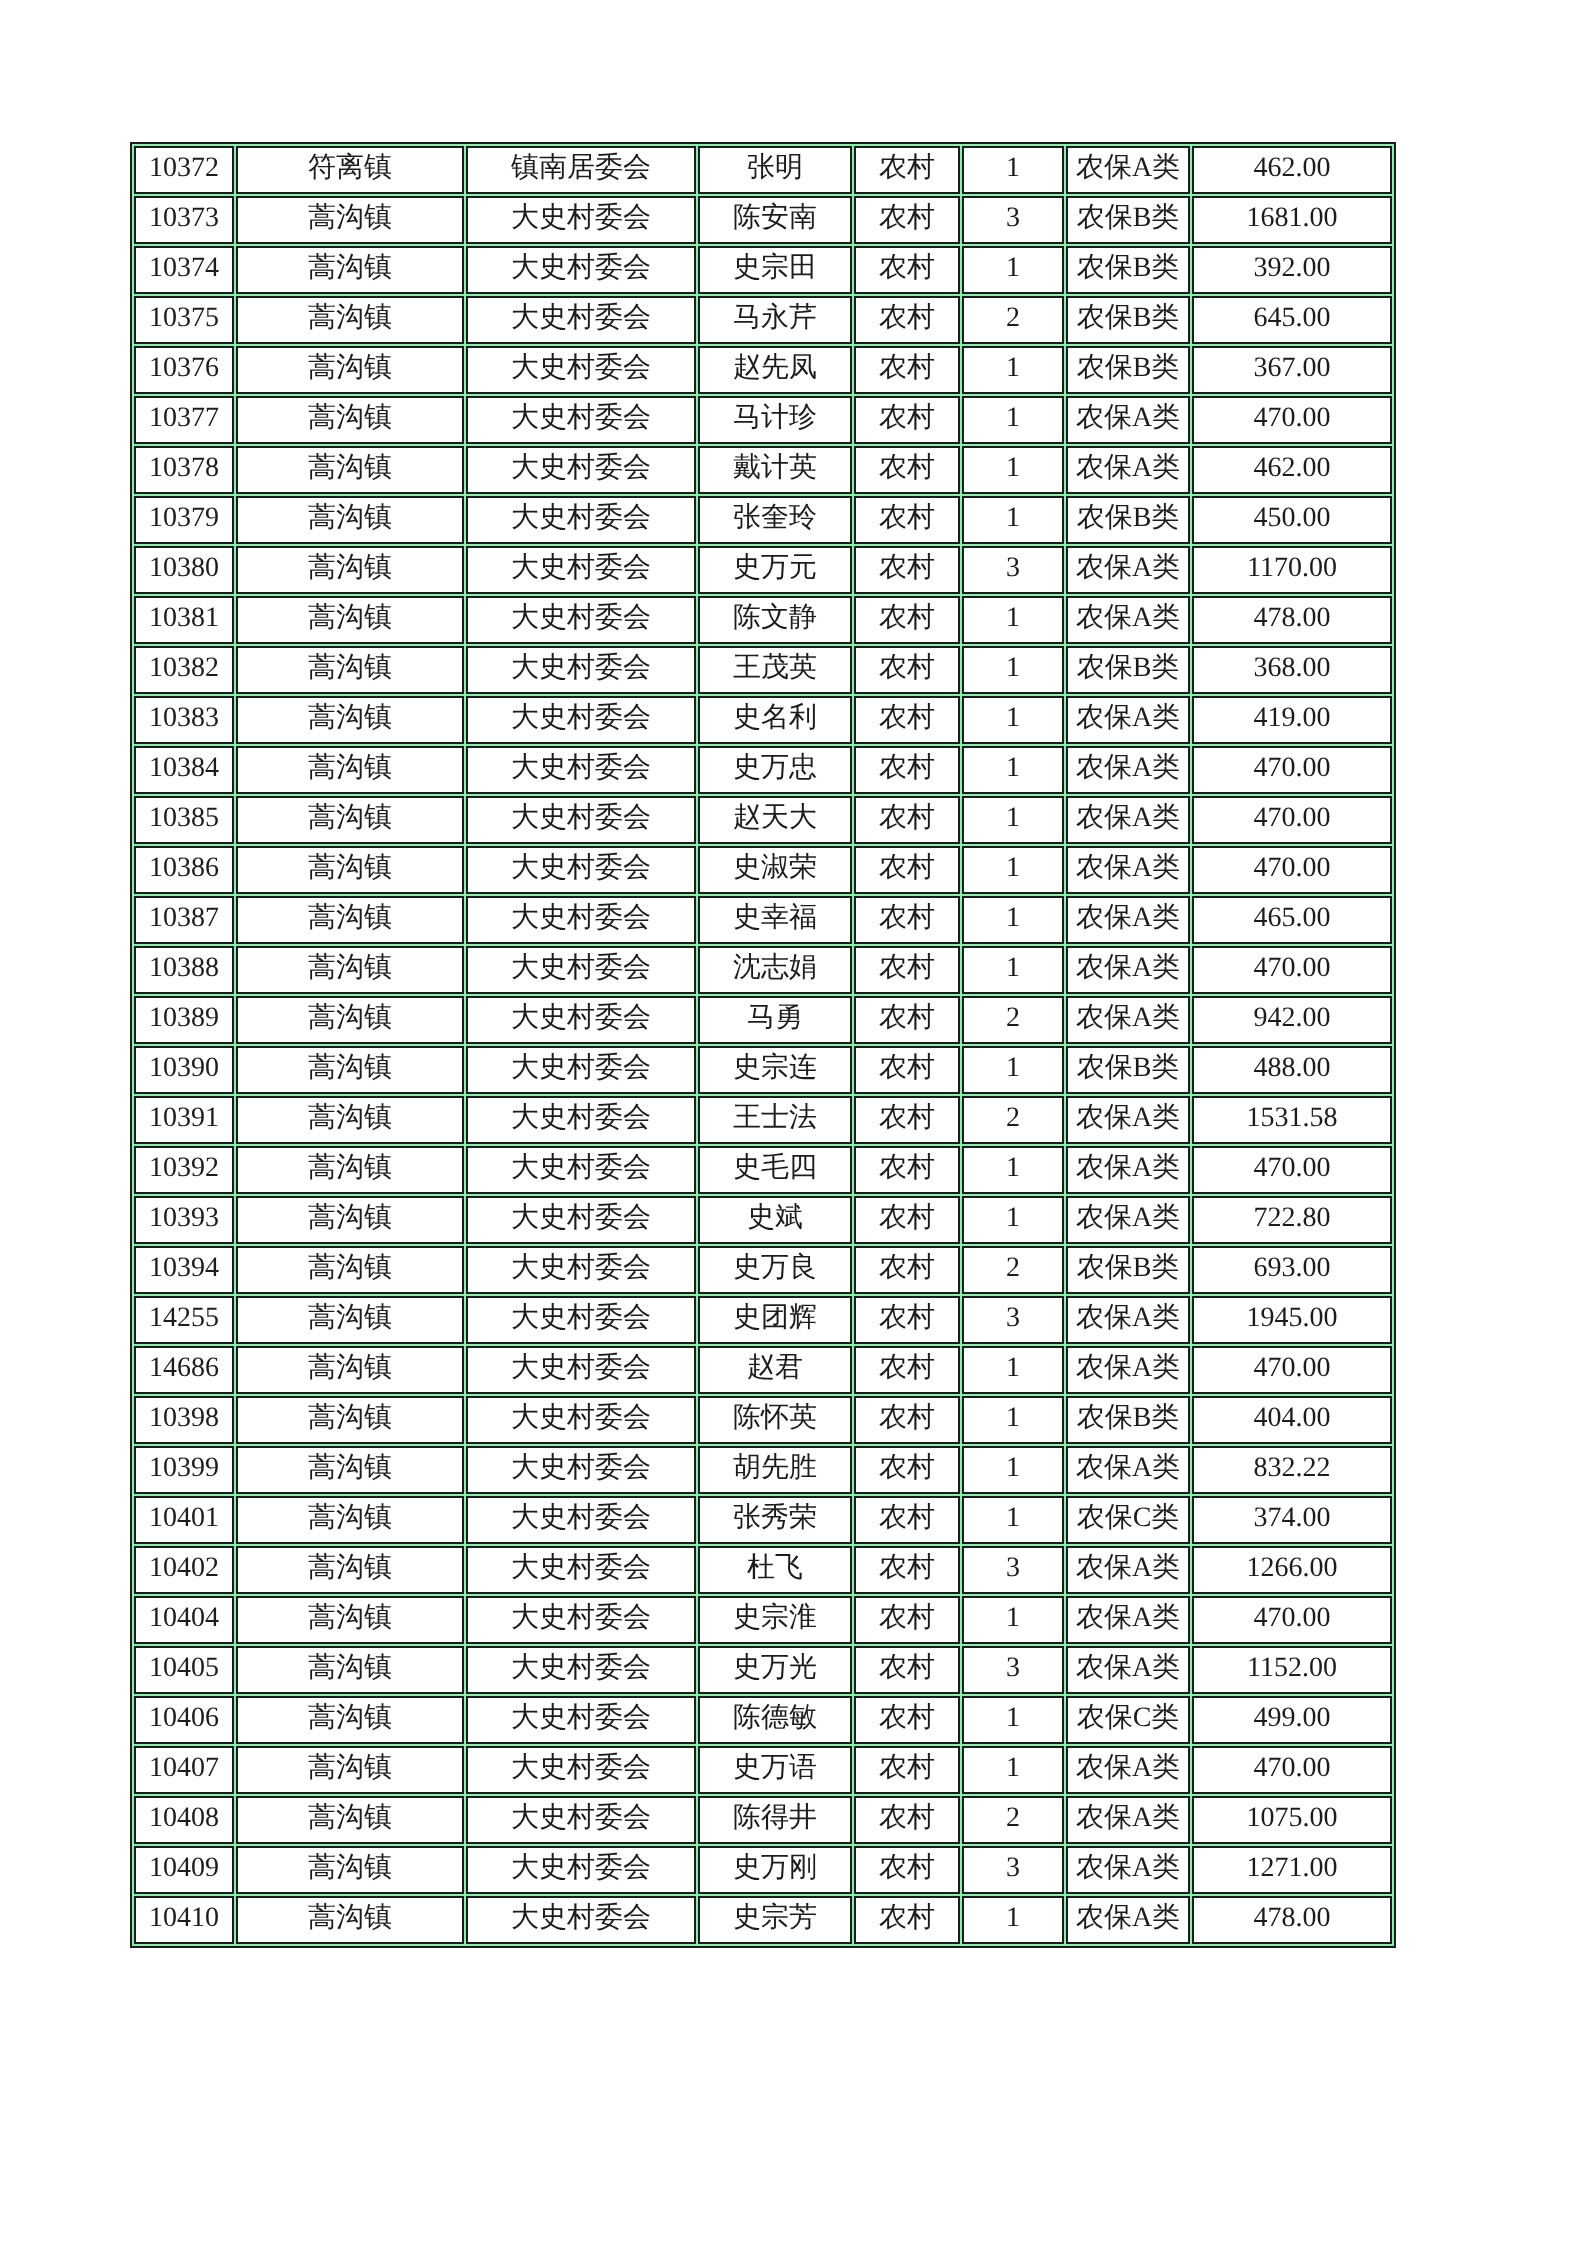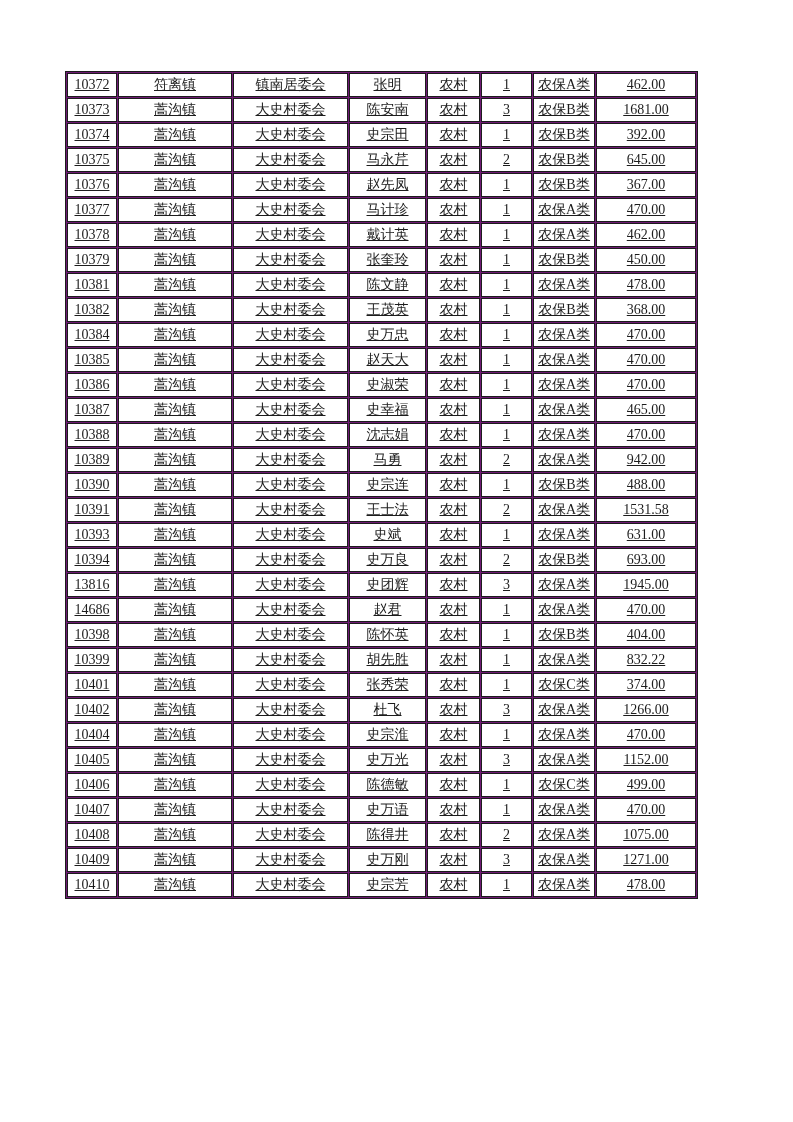--- a/index.html
+++ b/index.html
@@ -25,22 +25,21 @@
   }
   table.records {
     position: absolute;
     left: 65px;
     top: 71px;
     width: 628px;
     table-layout: fixed;
     border-collapse: separate;
     border-spacing: 1px;
     border: 1px solid #1c1c1c;
-    background: #701a75;
-    text-decoration: underline;
+    background: #86efac;
   }
   table.records td {
     border: 1px solid #1c1c1c;
     height: 22px;
     padding: 0 2px;
     text-align: center;
     vertical-align: middle;
     font-size: 14px;
     line-height: 22px;
     color: #1c1c1c;
@@ -147,40 +146,60 @@
           <td>10379</td>
           <td>蒿沟镇</td>
           <td>大史村委会</td>
           <td>张奎玲</td>
           <td>农村</td>
           <td>1</td>
           <td>农保B类</td>
           <td>450.00</td>
         </tr>
         <tr>
+          <td>10380</td>
+          <td>蒿沟镇</td>
+          <td>大史村委会</td>
+          <td>史万元</td>
+          <td>农村</td>
+          <td>3</td>
+          <td>农保A类</td>
+          <td>1170.00</td>
+        </tr>
+        <tr>
           <td>10381</td>
           <td>蒿沟镇</td>
           <td>大史村委会</td>
           <td>陈文静</td>
           <td>农村</td>
           <td>1</td>
           <td>农保A类</td>
           <td>478.00</td>
         </tr>
         <tr>
           <td>10382</td>
           <td>蒿沟镇</td>
           <td>大史村委会</td>
           <td>王茂英</td>
           <td>农村</td>
           <td>1</td>
           <td>农保B类</td>
           <td>368.00</td>
         </tr>
         <tr>
+          <td>10383</td>
+          <td>蒿沟镇</td>
+          <td>大史村委会</td>
+          <td>史名利</td>
+          <td>农村</td>
+          <td>1</td>
+          <td>农保A类</td>
+          <td>419.00</td>
+        </tr>
+        <tr>
           <td>10384</td>
           <td>蒿沟镇</td>
           <td>大史村委会</td>
           <td>史万忠</td>
           <td>农村</td>
           <td>1</td>
           <td>农保A类</td>
           <td>470.00</td>
         </tr>
         <tr>
@@ -247,41 +266,51 @@
           <td>10391</td>
           <td>蒿沟镇</td>
           <td>大史村委会</td>
           <td>王士法</td>
           <td>农村</td>
           <td>2</td>
           <td>农保A类</td>
           <td>1531.58</td>
         </tr>
         <tr>
+          <td>10392</td>
+          <td>蒿沟镇</td>
+          <td>大史村委会</td>
+          <td>史毛四</td>
+          <td>农村</td>
+          <td>1</td>
+          <td>农保A类</td>
+          <td>470.00</td>
+        </tr>
+        <tr>
           <td>10393</td>
           <td>蒿沟镇</td>
           <td>大史村委会</td>
           <td>史斌</td>
           <td>农村</td>
           <td>1</td>
           <td>农保A类</td>
-          <td>631.00</td>
+          <td>722.80</td>
         </tr>
         <tr>
           <td>10394</td>
           <td>蒿沟镇</td>
           <td>大史村委会</td>
           <td>史万良</td>
           <td>农村</td>
           <td>2</td>
           <td>农保B类</td>
           <td>693.00</td>
         </tr>
         <tr>
-          <td>13816</td>
+          <td>14255</td>
           <td>蒿沟镇</td>
           <td>大史村委会</td>
           <td>史团辉</td>
           <td>农村</td>
           <td>3</td>
           <td>农保A类</td>
           <td>1945.00</td>
         </tr>
         <tr>
           <td>14686</td>

